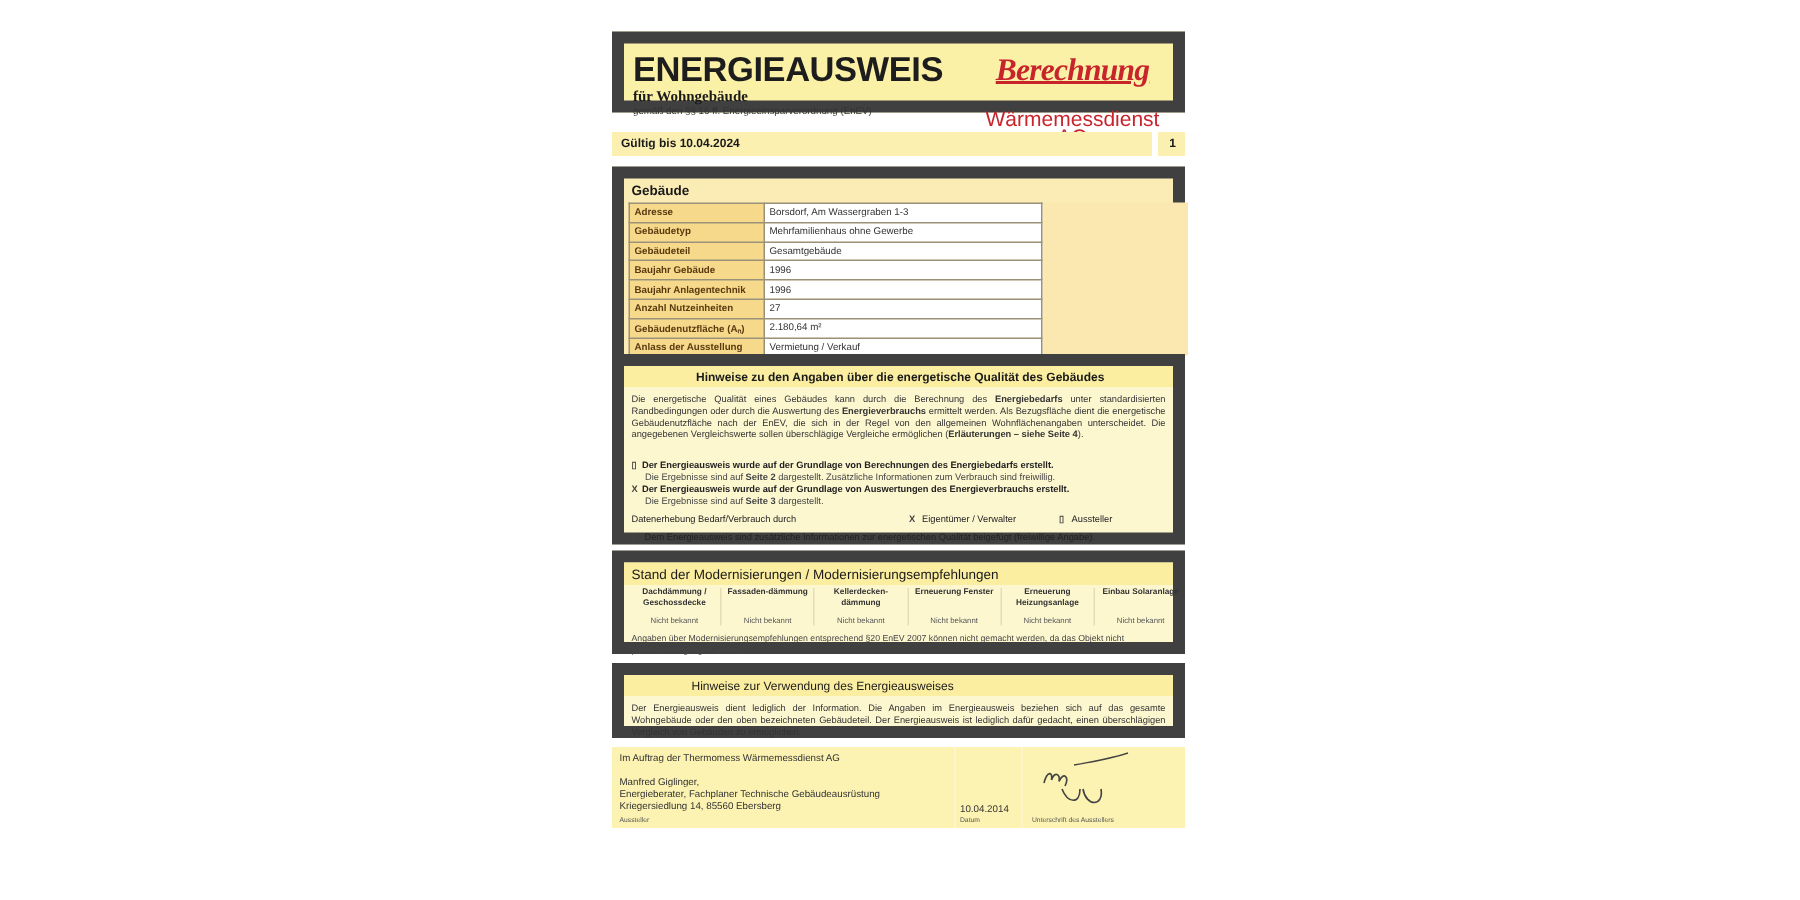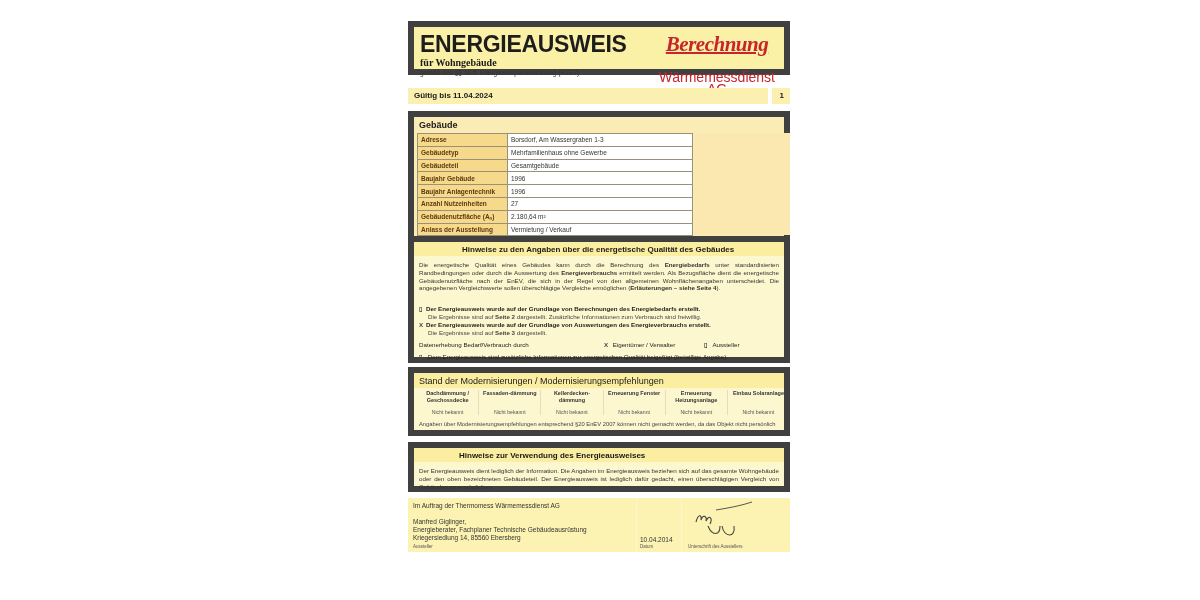--- a/index.html
+++ b/index.html
@@ -2,21 +2,21 @@
 <html><head>
 <meta charset="utf-8">
 <style>
   html, body { margin: 0; padding: 0; }
   body {
     width: 1200px; height: 600px; background: #ffffff; position: relative; overflow: hidden;
     font-family: "Liberation Sans", sans-serif; color: #1a1a1a;
   }
   .page { position: absolute; left: 408px; top: 18px; width: 382px; }
   .box {
-    background: #fbf0a8; border: 6px solid #404040; box-sizing: border-box; position: absolute; left: 0; width: 382px;
+    background: #fbf0a8; border: 8px solid #404040; box-sizing: border-box; position: absolute; left: 0; width: 382px;
   }
   .header-box { top: 3px; height: 54px; background: #fbf1a6; }
   .title { position: absolute; left: 6px; top: 4px; font-size: 23px; font-weight: bold; letter-spacing: -0.3px; color: #1d1d1d; }
   .subtitle { position: absolute; left: 6px; top: 30px; font-size: 10px; font-weight: bold; font-family: Liberation Serif, serif; }
   .subsub { position: absolute; left: 6px; top: 42px; font-size: 6.5px; color: #333; }
   .logo { position: absolute; right: 8px; top: 6px; width: 118px; height: 38px; text-align: center; }
   .logo-main {
     font-family: "Liberation Serif", serif; font-style: italic; font-weight: bold; font-size: 21px;
     color: #c8242c; letter-spacing: -0.5px; line-height: 22px; text-decoration: underline; text-decoration-thickness: 2px;
   }
@@ -51,21 +51,21 @@
   .mod-title { position: absolute; left: 5px; top: 3px; font-size: 9px; font-weight: normal; }
   .mod-grid { position: absolute; left: 3px; top: 17px; width: 372px; display: flex; }
   .mod-col { flex: 1; text-align: center; border-right: 1px solid #e6dcb8; }
   .mod-col:last-child { border-right: none; }
   .mod-h { font-size: 5.5px; font-weight: bold; line-height: 6.5px; height: 15px; color: #333; }
   .mod-v { font-size: 5.2px; color: #555; margin-top: 4px; }
   .mod-note { position: absolute; left: 5px; right: 5px; top: 48px; font-size: 5.8px; line-height: 7.5px; color: #444; }
 
   .use-box { top: 424px; height: 50px; background: #fdf7d0; }
   .use-head { position: absolute; left: 0; top: 0; right: 0; height: 14px; background: #fbeea0; }
-  .use-title { position: absolute; left: 5px; top: 3px; font-size: 8px; font-weight: bold; padding-left: 40px; }
+  .use-title { position: absolute; left: 5px; top: 3px; font-size: 8px; font-weight: normal; padding-left: 40px; }
   .use-text { position: absolute; left: 5px; right: 5px; top: 19px; font-size: 6.2px; line-height: 8px; text-align: justify; color: #333; }
 
   .foot-box { position: absolute; left: 0; top: 480px; width: 382px; height: 54px; background: #fcf3b2; }
   .foot-divider1 { position: absolute; left: 228px; top: 0; width: 1px; height: 54px; background: #fff6cc; }
   .foot-divider2 { position: absolute; left: 273px; top: 0; width: 1px; height: 54px; background: #fff6cc; }
   .f-order { position: absolute; left: 5px; top: 4px; font-size: 6.5px; color: #333; }
   .f-name { position: absolute; left: 5px; top: 20px; font-size: 6.5px; line-height: 8px; color: #333; }
   .f-small { position: absolute; font-size: 4.5px; color: #555; }
   .f-date { position: absolute; left: 232px; top: 38px; font-size: 6.5px; color: #333; }
   .signature { position: absolute; left: 280px; top: 2px; width: 70px; height: 40px; }
@@ -80,21 +80,21 @@
     <div class="subtitle">für Wohngebäude</div>
     <div class="subsub">gemäß den §§ 16 ff. Energieeinsparverordnung (EnEV)</div>
     <div class="logo">
       <div class="logo-main">Berechnung</div>
       <div class="logo-sub">Wärmemessdienst AG</div>
     </div>
   </div>
 
   <div class="valid-bar">
     <div class="valid-left">
-      <span class="valid-text">Gültig bis 11.04.2024</span>
+      <span class="valid-text">Gültig bis 10.04.2024</span>
     </div>
     <div class="valid-right">
       <span class="page-num">1</span>
     </div>
   </div>
 
   <div class="box bld-box">
     <div class="sect-title">Gebäude</div>
     <table class="bld-table">
       <tbody>

